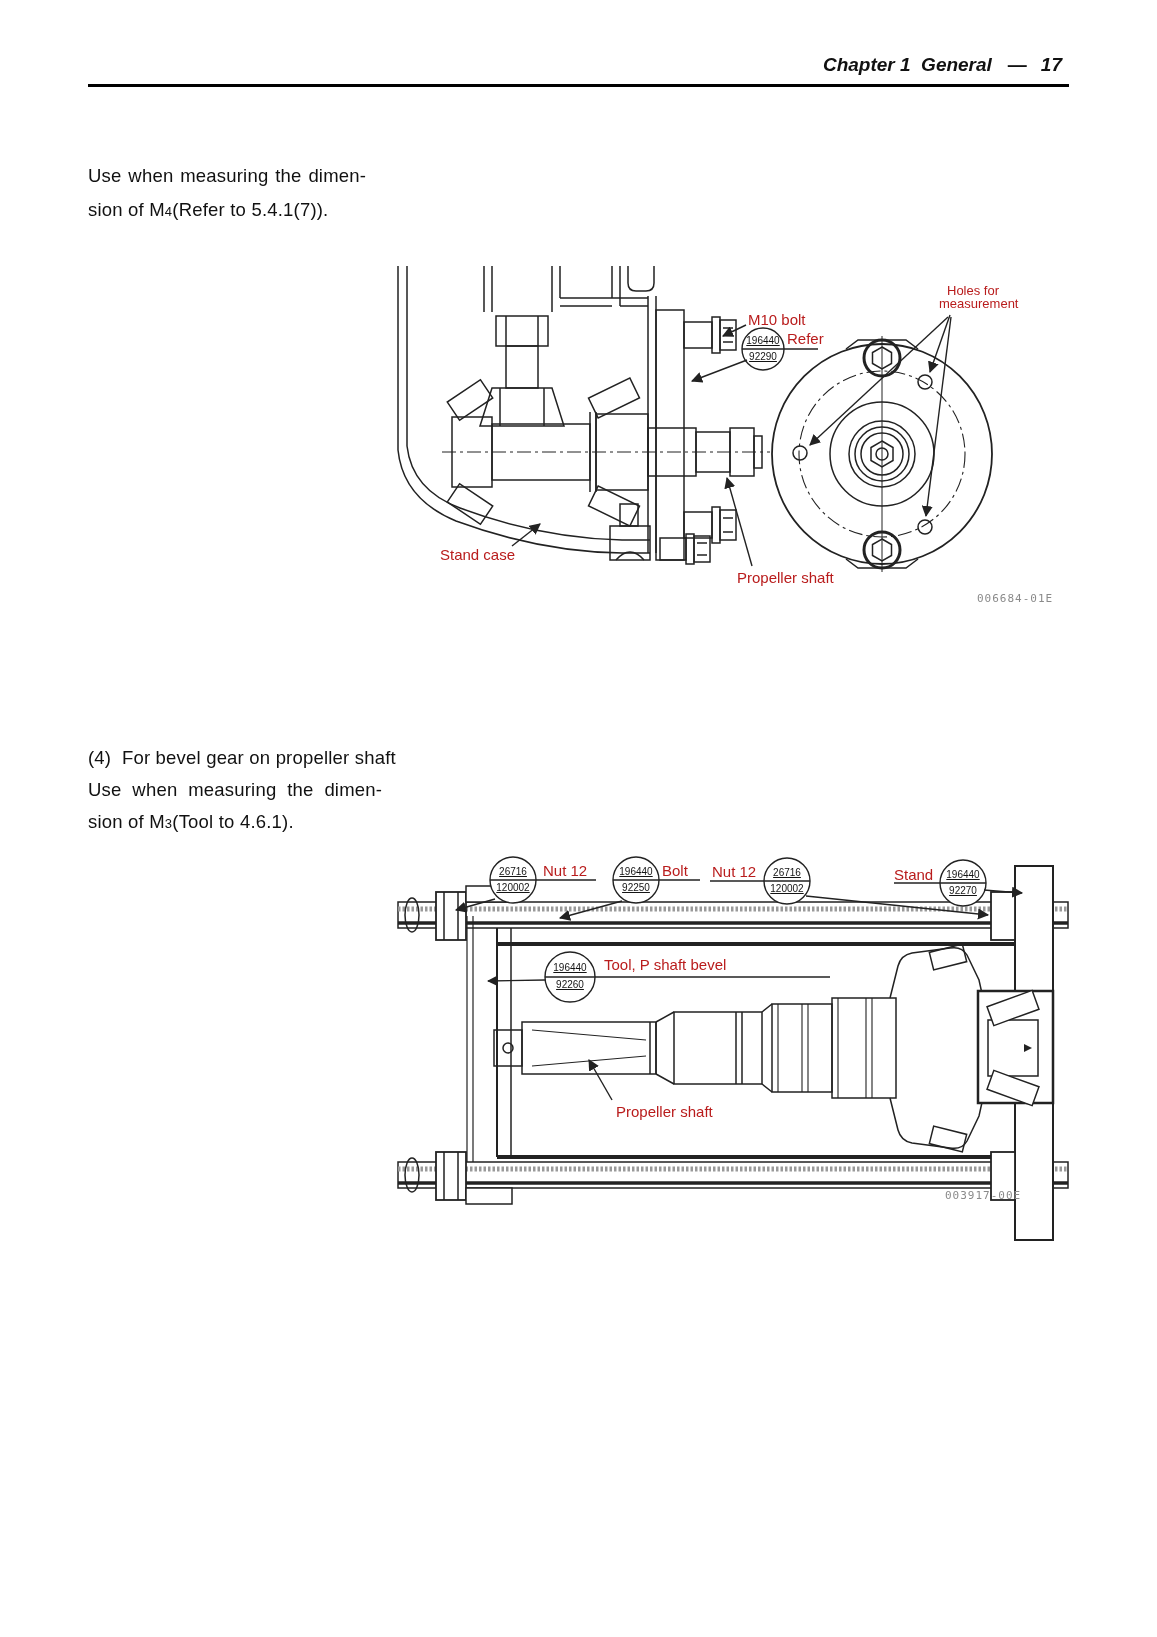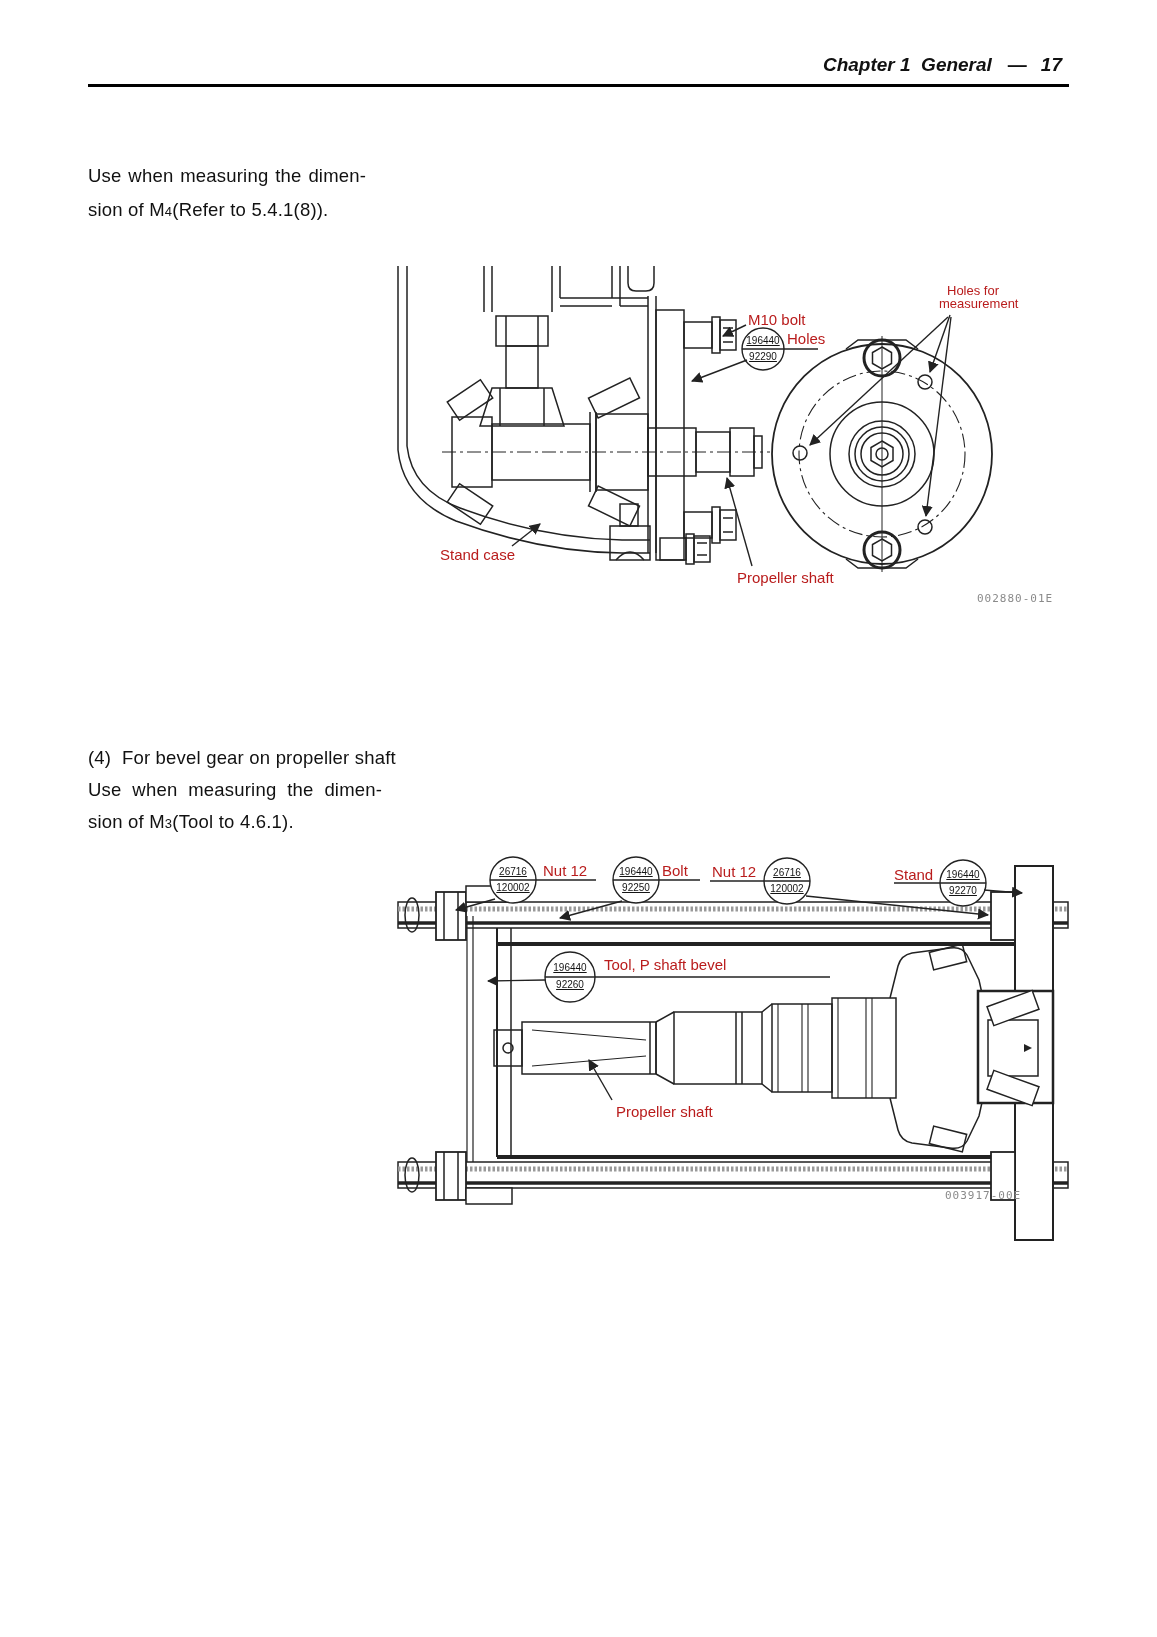--- a/index.html
+++ b/index.html
@@ -23,21 +23,21 @@
 </style>
 </head>
 <body>
 
 <div class="page">
 
   <div class="hdr"><span>Chapter 1  General</span><span class="dash">—</span><span>17</span></div>
   <div class="rule"></div>
 
   <div class="pline ws1" style="top:165px">Use when measuring the dimen-</div>
-  <div class="pline" style="top:199px"><span>sion of M</span><span class="subnum">4</span><span>(Refer to 5.4.1(8)).</span></div>
+  <div class="pline" style="top:199px"><span>sion of M</span><span class="subnum">4</span><span>(Refer to 5.4.1(7)).</span></div>
 
   <div class="pline" style="top:747px">(4)  For bevel gear on propeller shaft</div>
   <div class="pline ws2" style="top:779px">Use when measuring the dimen-</div>
   <div class="pline" style="top:811px"><span>sion of M</span><span class="subnum">3</span><span>(Tool to 4.6.1).</span></div>
 
   <svg class="art" width="1157" height="1637" viewBox="0 0 1157 1637">
     <defs>
       <marker id="arr" viewBox="0 0 10 10" refX="9" refY="5" markerWidth="8" markerHeight="8" orient="auto-start-reverse">
           <path d="M0,0 L10,5 L0,10 z" fill="#222"></path>
         </marker>
@@ -217,26 +217,26 @@
         <path d="M984,890 L1022,893" marker-end="url(#arr)"></path>
         <path d="M545,980 L488,981" marker-end="url(#arr)"></path>
         <path d="M612,1100 L589,1060" marker-end="url(#arr)"></path>
       </g>
     </g>
   </svg>
 
   <div class="lbl" style="left:748px;top:311px">M10 bolt</div>
   <div class="bnum" style="left:763px;top:335px">196440</div>
   <div class="bnum" style="left:763px;top:351px">92290</div>
-  <div class="lbl" style="left:787px;top:330px">Holes</div>
+  <div class="lbl" style="left:787px;top:330px">Refer</div>
   <div class="lbl sm" style="left:947px;top:283px">Holes for</div>
   <div class="lbl sm" style="left:939px;top:296px">measurement</div>
   <div class="lbl" style="left:440px;top:546px">Stand case</div>
   <div class="lbl" style="left:737px;top:569px">Propeller shaft</div>
-  <div class="figcode" style="left:977px;top:592px">002880-01E</div>
+  <div class="figcode" style="left:977px;top:592px">006684-01E</div>
 
   <div class="bnum" style="left:513px;top:866px">26716</div>
   <div class="bnum" style="left:513px;top:882px">120002</div>
   <div class="lbl" style="left:543px;top:862px">Nut 12</div>
 
   <div class="bnum" style="left:636px;top:866px">196440</div>
   <div class="bnum" style="left:636px;top:882px">92250</div>
   <div class="lbl" style="left:662px;top:862px">Bolt</div>
 
   <div class="lbl" style="left:712px;top:863px">Nut 12</div>

